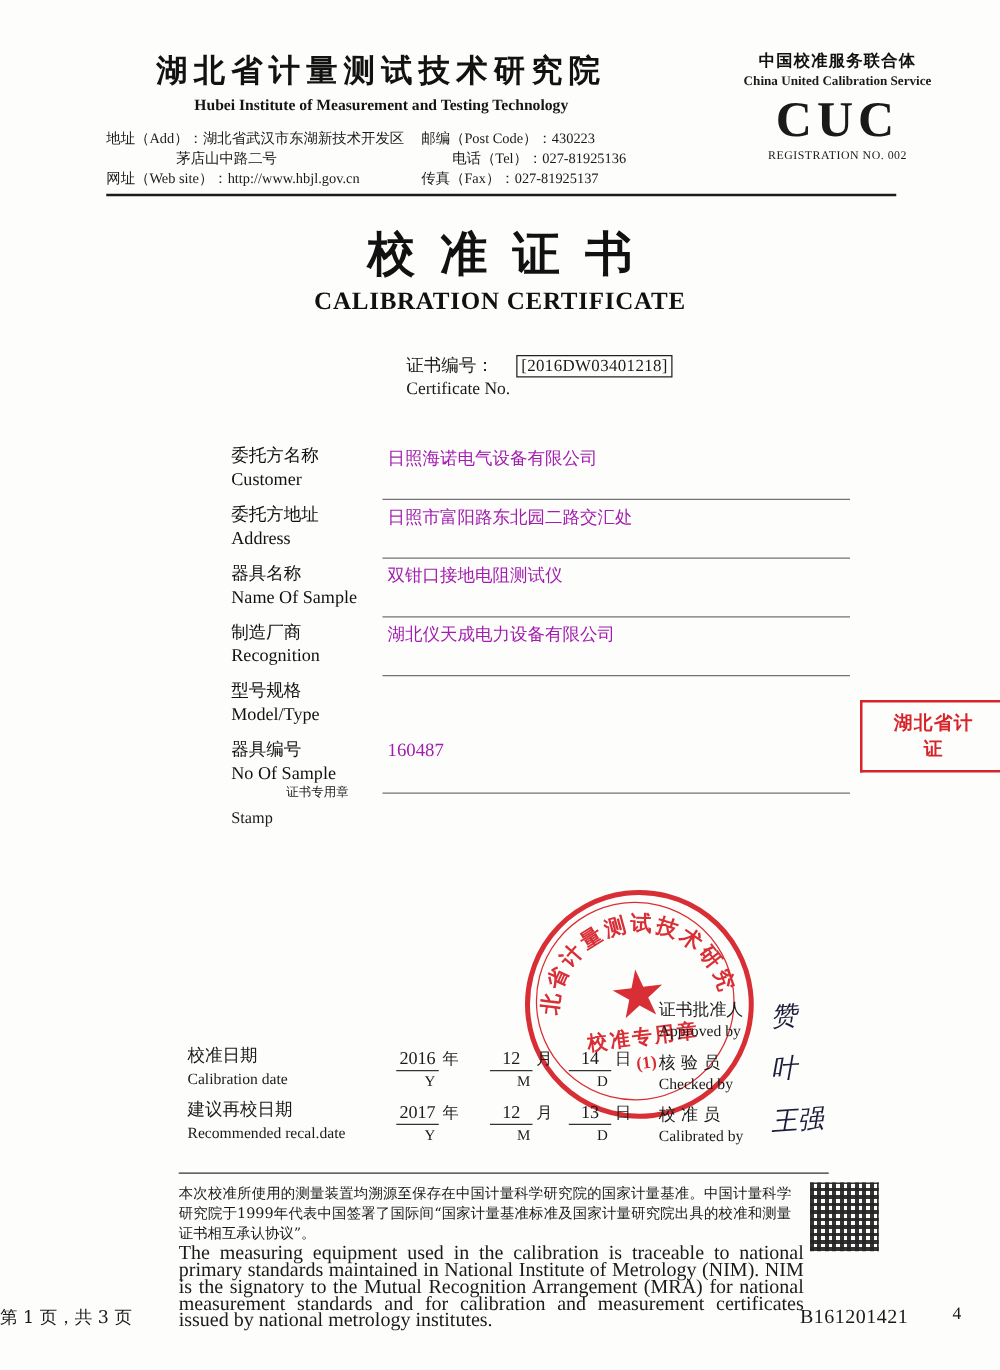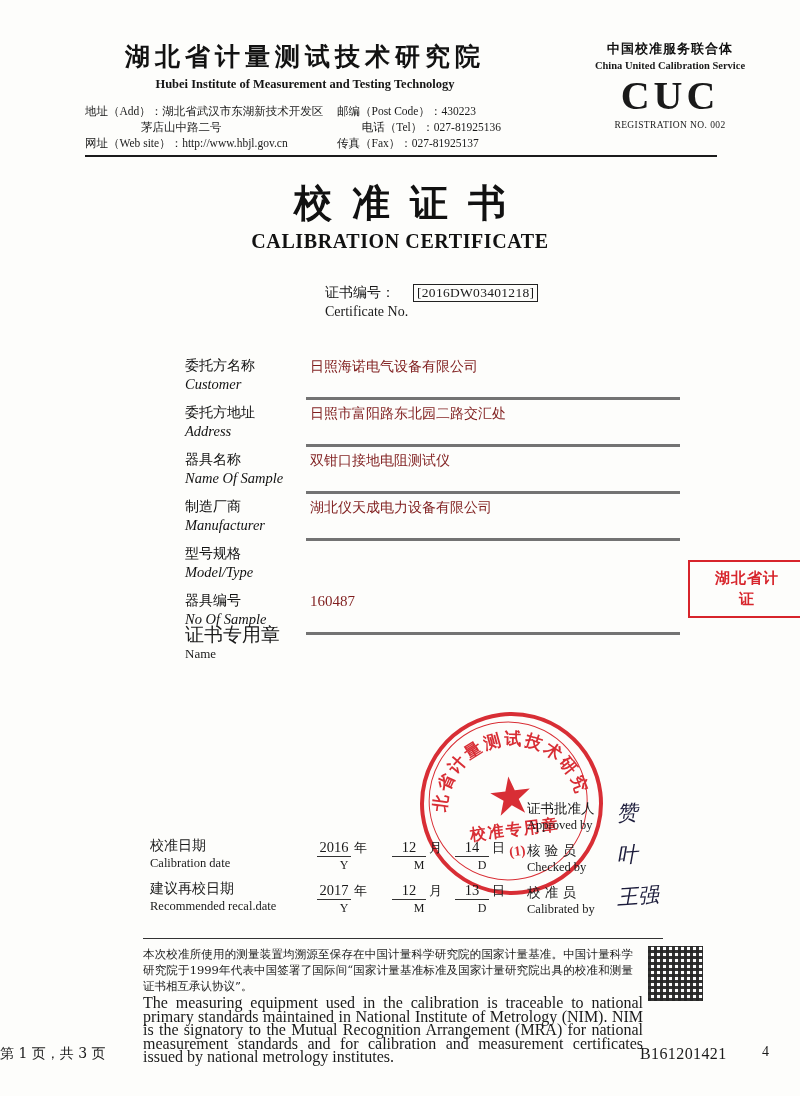--- a/index.html
+++ b/index.html
@@ -170,47 +170,47 @@
   }
   .field .lab-cn {
     font-family: "DejaVu Serif", serif;
     font-size: 14px;
     color: #111;
   }
   .field .lab-en {
     font-family: "Liberation Serif", serif;
     font-size: 14.5px;
     color: #111;
-    font-style: italic;
   }
   .field .value {
     position: absolute;
     left: 121px; top: 2px;
     width: 374px;
     height: 42px;
-    border-bottom: 3px solid #737373;
-    font-family: "DejaVu Serif", serif;
-    font-size: 14px;
-    color: #7f1d1d;
+    border-bottom: 1px solid #737373;
+    font-family: "DejaVu Serif", serif;
+    font-size: 14px;
+    color: #a21caf;
     padding-left: 4px;
     box-sizing: border-box;
   }
   .field .value.latin {
     font-family: "Liberation Serif", serif;
     font-size: 15px;
   }
   
   .stamp-label {
     position: absolute;
     left: 185px; top: 625px;
     line-height: 19px;
   }
   .stamp-label .lab-cn {
     font-family: "DejaVu Serif", serif;
-    font-size: 19px;
+    font-size: 10px;
+    margin-left: 44px;
   }
   .stamp-label .lab-en {
     font-family: "Liberation Serif", serif;
     font-size: 13px;
   }
   
   .seal {
     position: absolute;
     left: 420px; top: 712px;
     width: 175px; height: 175px;
@@ -497,21 +497,21 @@
       <div class="labels">
         <div class="lab-cn">器具名称</div>
         <div class="lab-en">Name Of Sample</div>
       </div>
       <div class="value">双钳口接地电阻测试仪</div>
     </div>
 
     <div class="field">
       <div class="labels">
         <div class="lab-cn">制造厂商</div>
-        <div class="lab-en">Manufacturer</div>
+        <div class="lab-en">Recognition</div>
       </div>
       <div class="value">湖北仪天成电力设备有限公司</div>
     </div>
 
     <div class="field">
       <div class="labels">
         <div class="lab-cn">型号规格</div>
         <div class="lab-en">Model/Type</div>
       </div>
     </div>
@@ -520,21 +520,21 @@
       <div class="labels">
         <div class="lab-cn">器具编号</div>
         <div class="lab-en">No Of Sample</div>
       </div>
       <div class="value latin">160487</div>
     </div>
   </div>
 
   <div class="stamp-label">
     <div class="lab-cn">证书专用章</div>
-    <div class="lab-en">Name</div>
+    <div class="lab-en">Stamp</div>
   </div>
 
   <div class="seal">
     <div class="seal-inner"></div>
     <svg class="seal-arc" viewBox="0 0 175 175">
       <defs>
         <path id="arcpath" d="M 21,95 A 66,66 0 0 1 154,95"></path>
       </defs>
       <text>
         <textPath href="#arcpath" startOffset="50%" text-anchor="middle">湖北省计量测试技术研究院</textPath>

